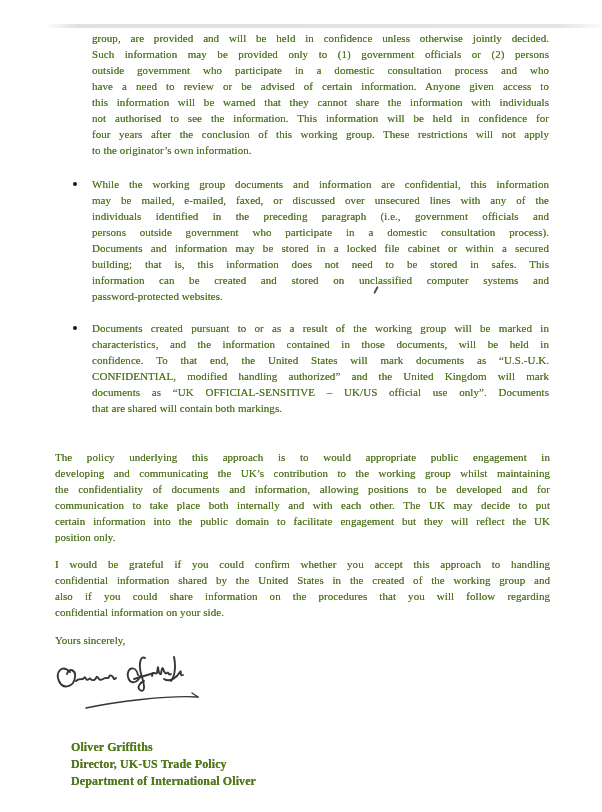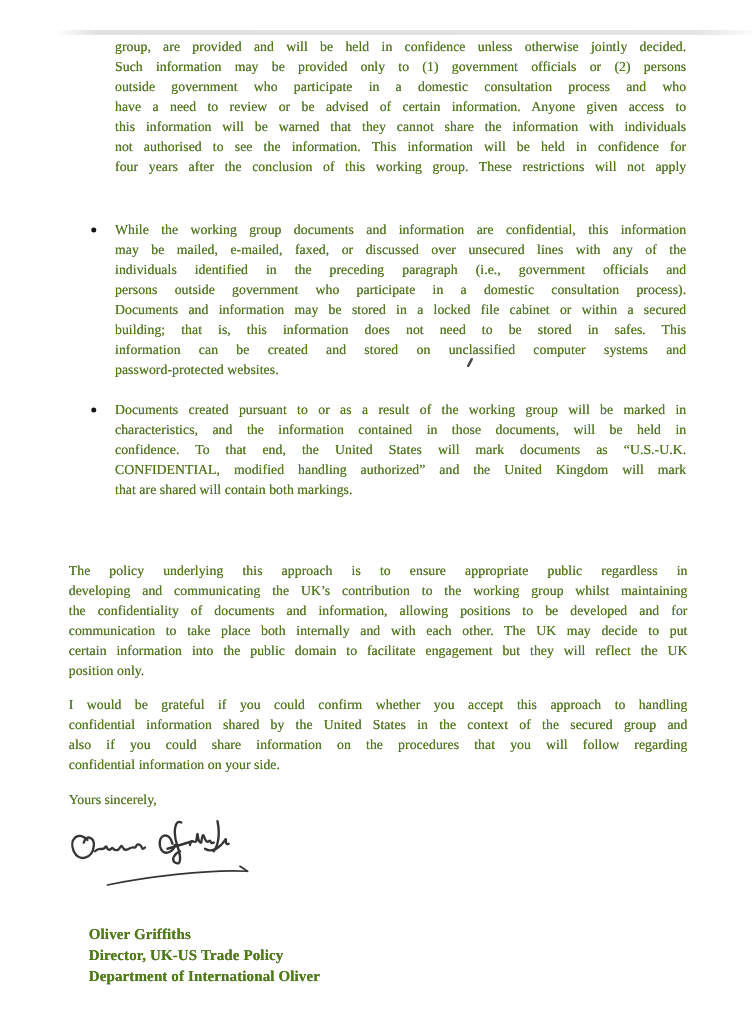--- a/index.html
+++ b/index.html
@@ -40,20 +40,21 @@
   <div class="scan-band"></div>
 
   <div class="para" style="left:92px;top:30px;width:457px;">
     <div class="ln">group, are provided and will be held in confidence unless otherwise jointly decided.</div>
     <div class="ln">Such information may be provided only to (1) government officials or (2) persons</div>
     <div class="ln">outside government who participate in a domestic consultation process and who</div>
     <div class="ln">have a need to review or be advised of certain information. Anyone given access to</div>
     <div class="ln">this information will be warned that they cannot share the information with individuals</div>
     <div class="ln">not authorised to see the information. This information will be held in confidence for</div>
     <div class="ln">four years after the conclusion of this working group. These restrictions will not apply</div>
+    <div class="ln last">to the originator’s own information.</div>
   </div>
 
   <div class="bullet-dot" style="left:73px;top:182px;"></div>
   <div class="para" style="left:92px;top:176px;width:457px;">
     <div class="ln">While the working group documents and information are confidential, this information</div>
     <div class="ln">may be mailed, e-mailed, faxed, or discussed over unsecured lines with any of the</div>
     <div class="ln">individuals identified in the preceding paragraph (i.e., government officials and</div>
     <div class="ln">persons outside government who participate in a domestic consultation process).</div>
     <div class="ln">Documents and information may be stored in a locked file cabinet or within a secured</div>
     <div class="ln">building; that is, this information does not need to be stored in safes. This</div>
@@ -62,35 +63,36 @@
   </div>
 
   <div class="pen-mark"></div>
 
   <div class="bullet-dot" style="left:73px;top:326px;"></div>
   <div class="para" style="left:92px;top:320px;width:457px;">
     <div class="ln">Documents created pursuant to or as a result of the working group will be marked in</div>
     <div class="ln">characteristics, and the information contained in those documents, will be held in</div>
     <div class="ln">confidence. To that end, the United States will mark documents as “U.S.-U.K.</div>
     <div class="ln">CONFIDENTIAL, modified handling authorized” and the United Kingdom will mark</div>
+    <div class="ln">documents as “UK OFFICIAL-SENSITIVE – UK/US official use only”. Documents</div>
     <div class="ln last">that are shared will contain both markings.</div>
   </div>
 
   <div class="para" style="left:55px;top:449px;width:495px;">
-    <div class="ln">The policy underlying this approach is to ensure appropriate public regardless in</div>
+    <div class="ln">The policy underlying this approach is to would appropriate public engagement in</div>
     <div class="ln">developing and communicating the UK’s contribution to the working group whilst maintaining</div>
     <div class="ln">the confidentiality of documents and information, allowing positions to be developed and for</div>
     <div class="ln">communication to take place both internally and with each other. The UK may decide to put</div>
     <div class="ln">certain information into the public domain to facilitate engagement but they will reflect the UK</div>
     <div class="ln last">position only.</div>
   </div>
 
   <div class="para" style="left:55px;top:556px;width:495px;">
     <div class="ln">I would be grateful if you could confirm whether you accept this approach to handling</div>
-    <div class="ln">confidential information shared by the United States in the context of the secured group and</div>
+    <div class="ln">confidential information shared by the United States in the created of the working group and</div>
     <div class="ln">also if you could share information on the procedures that you will follow regarding</div>
     <div class="ln last">confidential information on your side.</div>
   </div>
 
   <div class="closing">Yours sincerely,</div>
 
   <svg id="signature" width="160" height="70" viewBox="0 0 160 70">
     <g fill="none" stroke="#242424" stroke-width="1.9" stroke-linecap="round" stroke-linejoin="round" opacity="0.92">
 
       <path d="M20,22 C12,14 5,22 9,31 C13,40 24,37 25,27 C26,20 19,17 17,24"></path>

